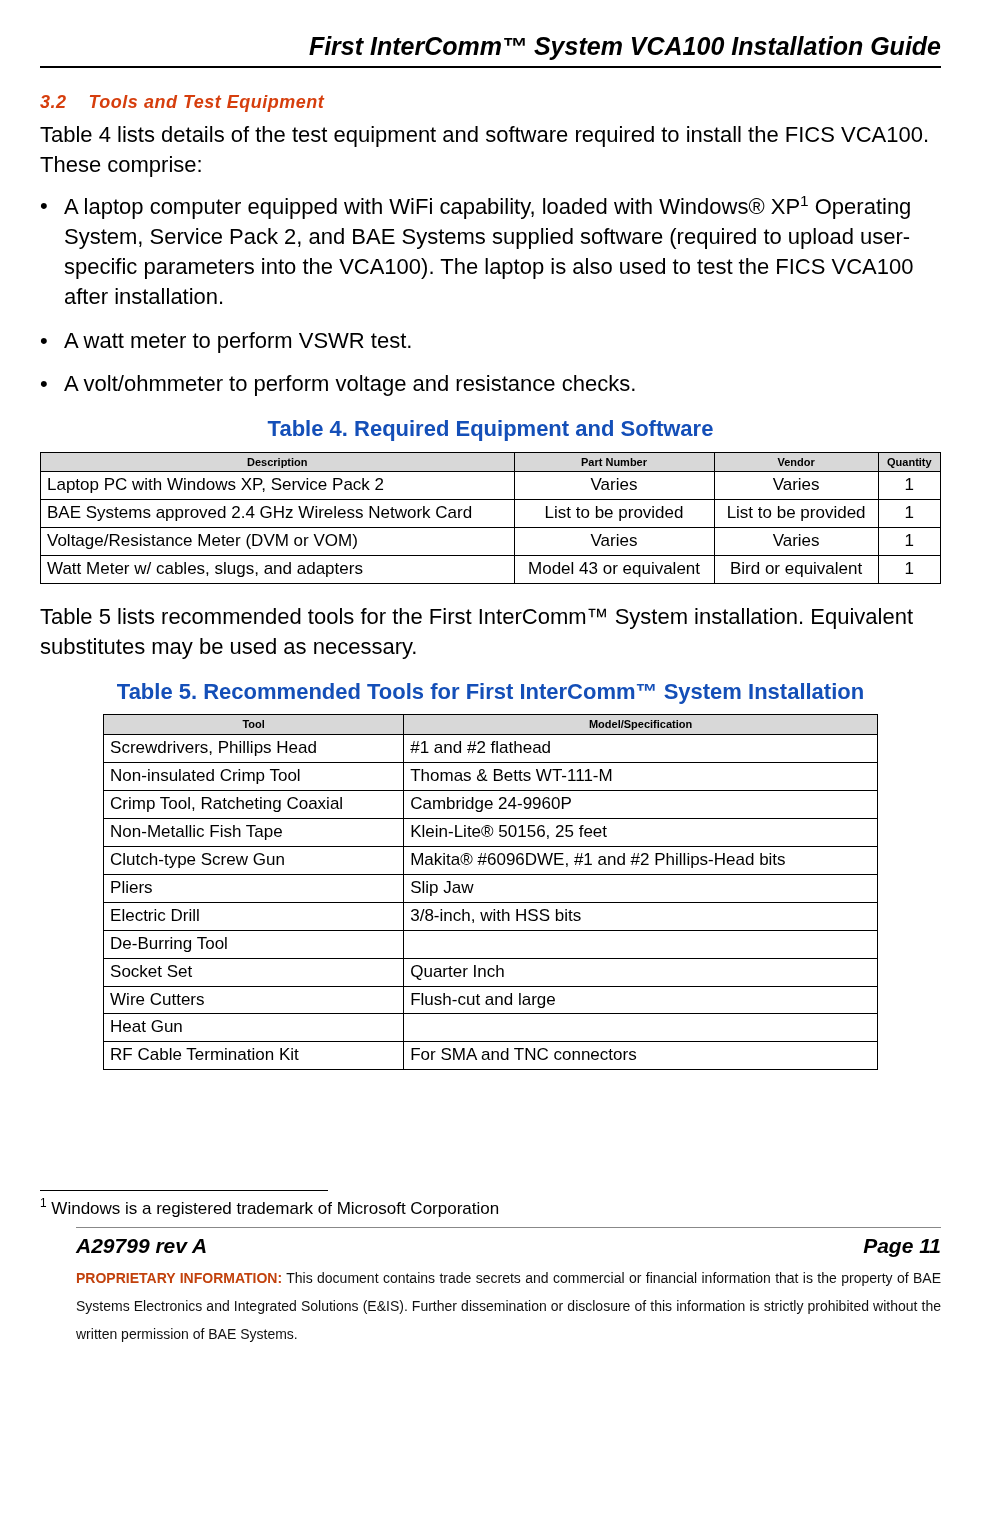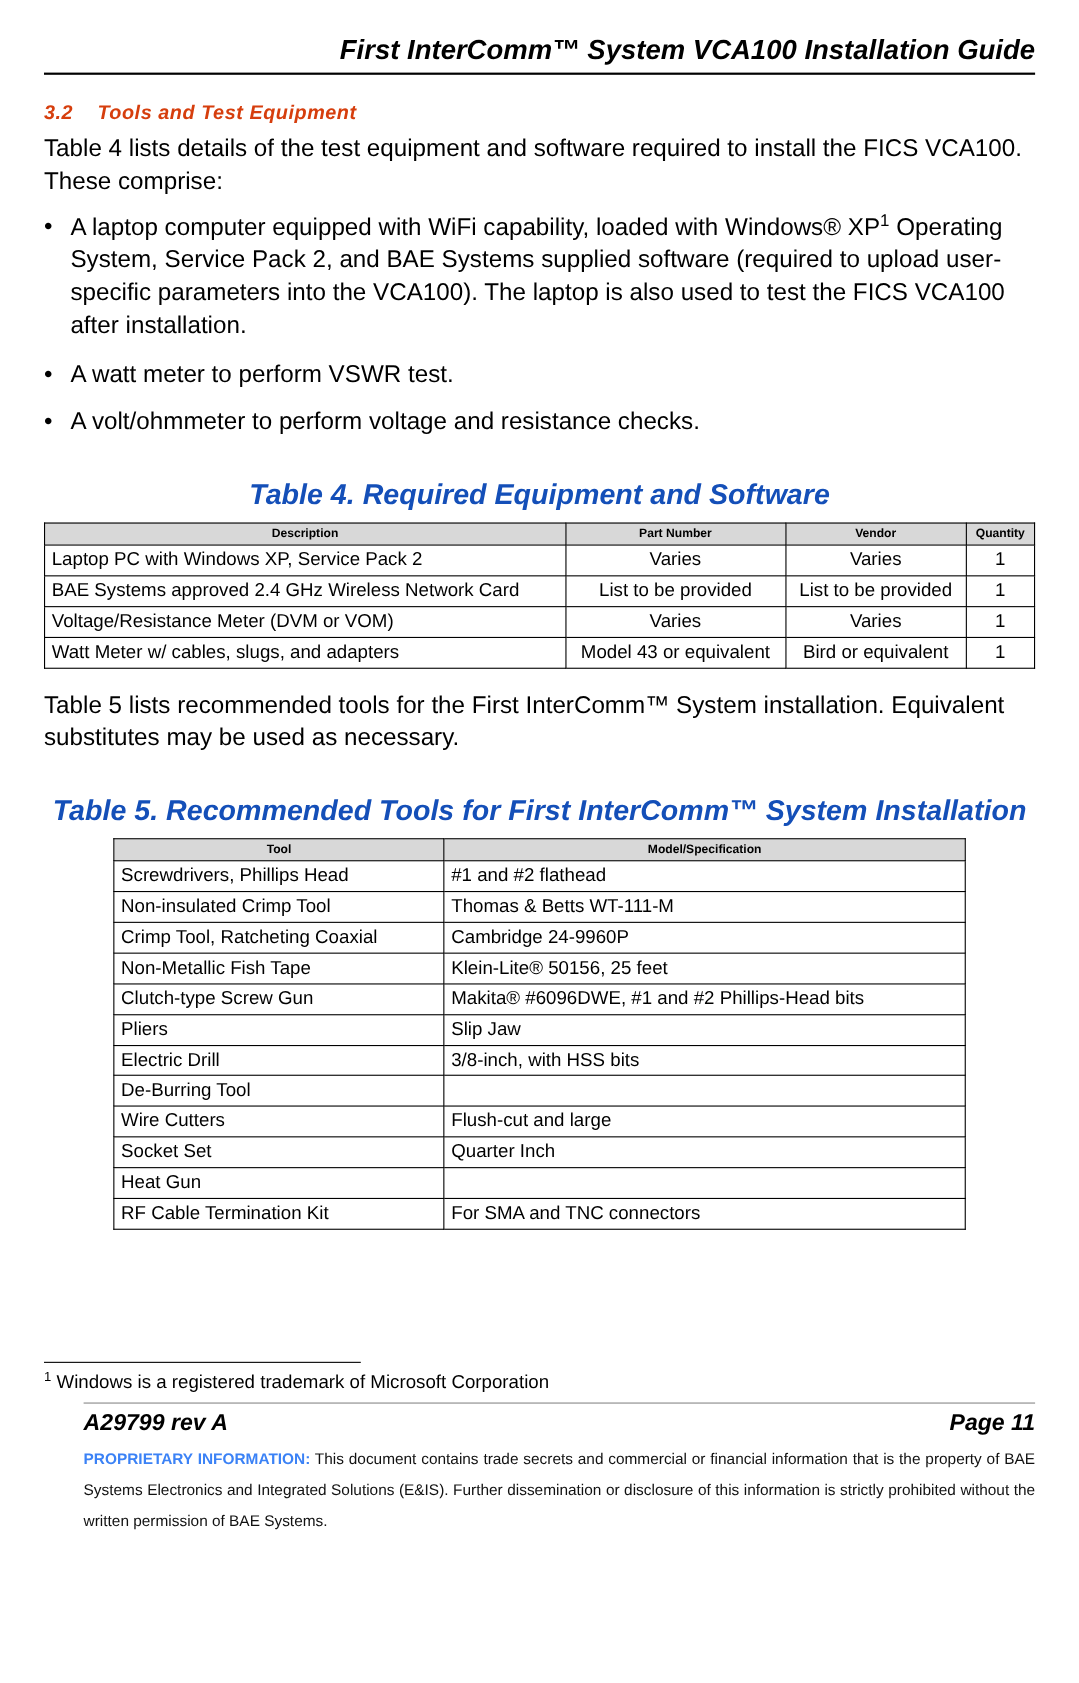--- a/index.html
+++ b/index.html
@@ -50,23 +50,22 @@
     flex: 1;
   }
   .sup {
     font-size: 0.7em;
     vertical-align: super;
   }
   .table-title {
     color: #144fb8;
     font-weight: bold;
     text-align: center;
-    font-size: 26px;
-    margin: 34px 0 8px 0;
-    font-style: italic;
+    font-size: 22px;
+    margin: 15px 0 8px 0;
   }
   table {
     border-collapse: collapse;
     margin: 0 auto 18px auto;
   }
   table.t4 { width: 100%; }
   table.t5 { width: 86%; }
   th {
     background: #d8d8d8;
     font-weight: bold;
@@ -104,21 +103,21 @@
     font-size: 21px;
   }
   .proprietary {
     font-size: 14px;
     color: #111;
     text-align: justify;
     line-height: 2.0;
     margin-top: 4px;
   }
   .proprietary .red {
-    color: #3b82f6;
+    color: #c2410c;
     font-weight: bold;
   }
 </style>
 </head>
 <body>
 
 <div class="header">First InterComm™ System VCA100  Installation Guide</div>
 
 <div class="section-heading">
   <span>3.2</span>&nbsp;&nbsp;&nbsp;
@@ -217,26 +216,26 @@
       </tr>
       <tr>
         <td>Electric Drill</td>
         <td>3/8-inch, with HSS bits</td>
       </tr>
       <tr>
         <td>De-Burring Tool</td>
         <td></td>
       </tr>
       <tr>
+        <td>Socket Set</td>
+        <td>Quarter Inch</td>
+      </tr>
+      <tr>
         <td>Wire Cutters</td>
         <td>Flush-cut and large</td>
-      </tr>
-      <tr>
-        <td>Socket Set</td>
-        <td>Quarter Inch</td>
       </tr>
       <tr>
         <td>Heat Gun</td>
         <td></td>
       </tr>
       <tr>
         <td>RF Cable Termination Kit</td>
         <td>For SMA and TNC connectors</td>
       </tr>
     </tbody>

